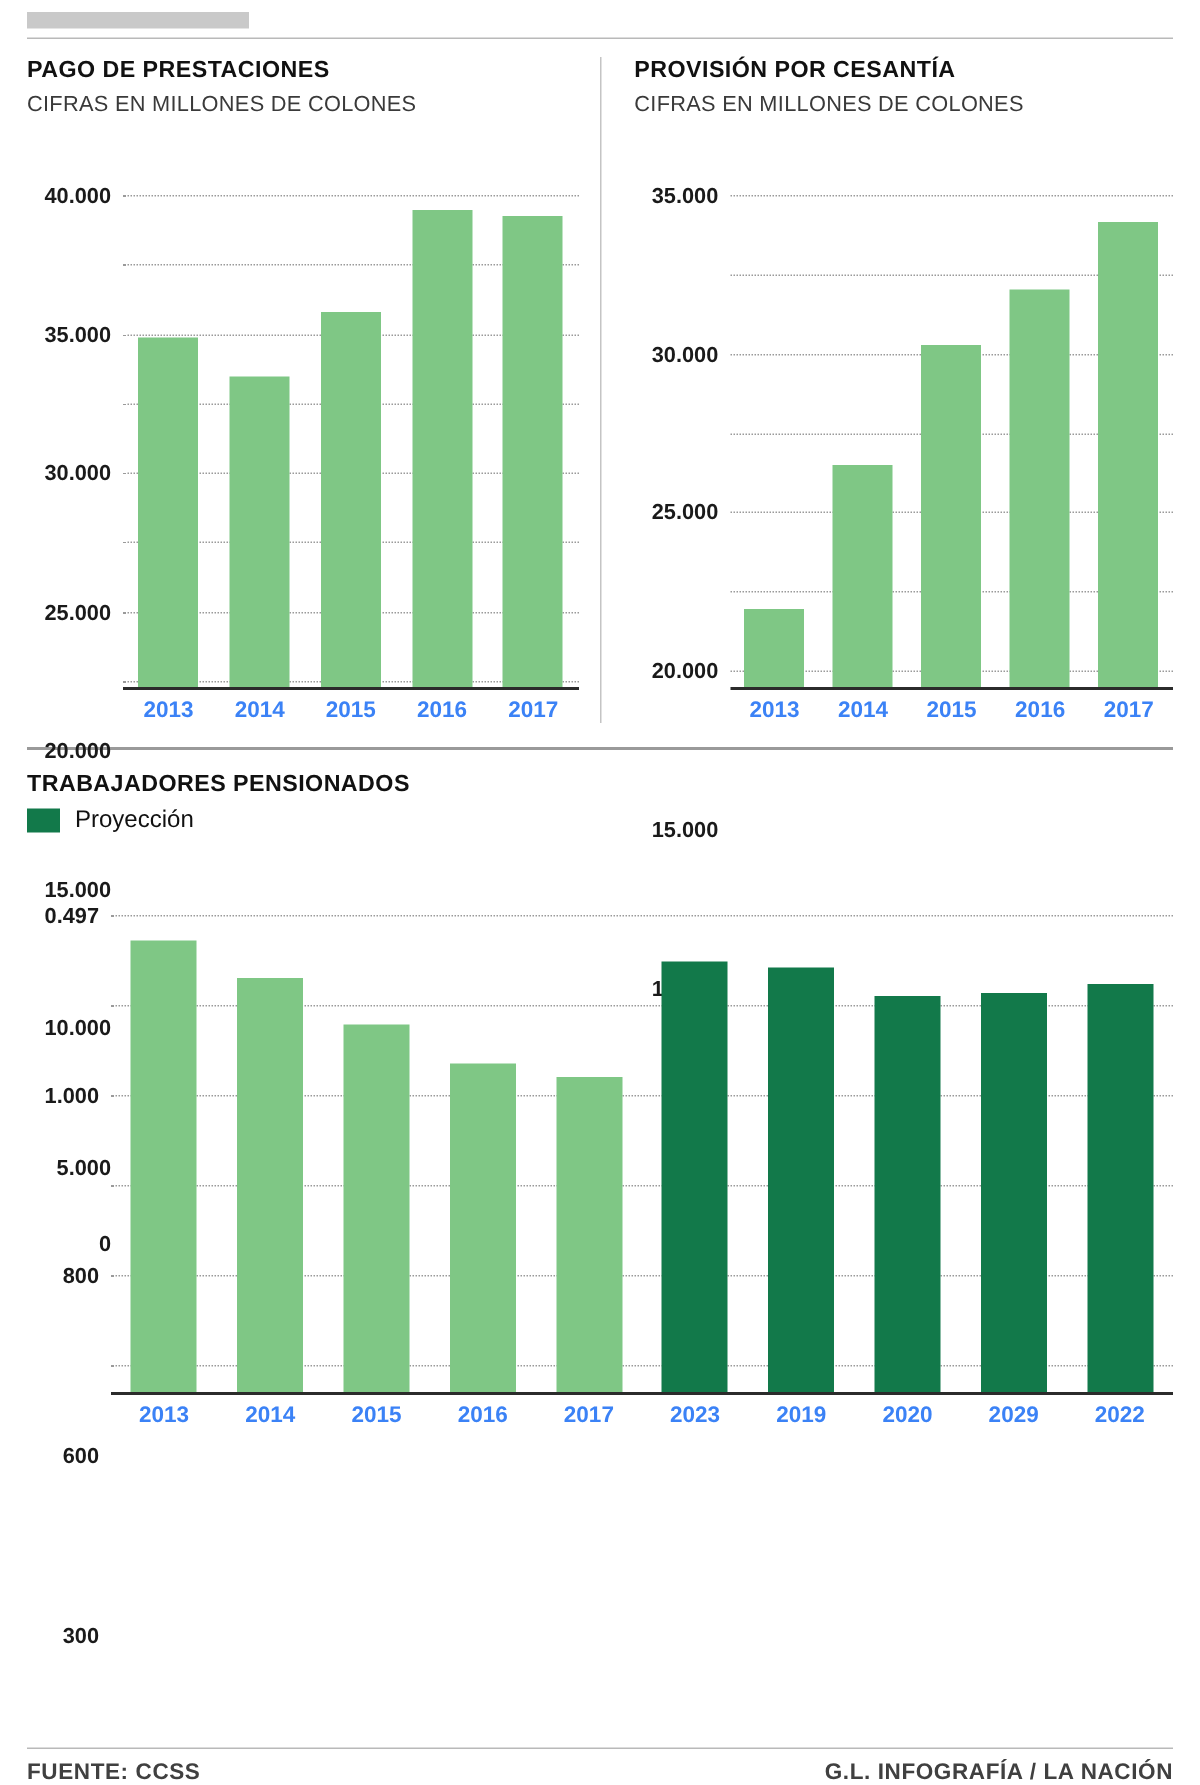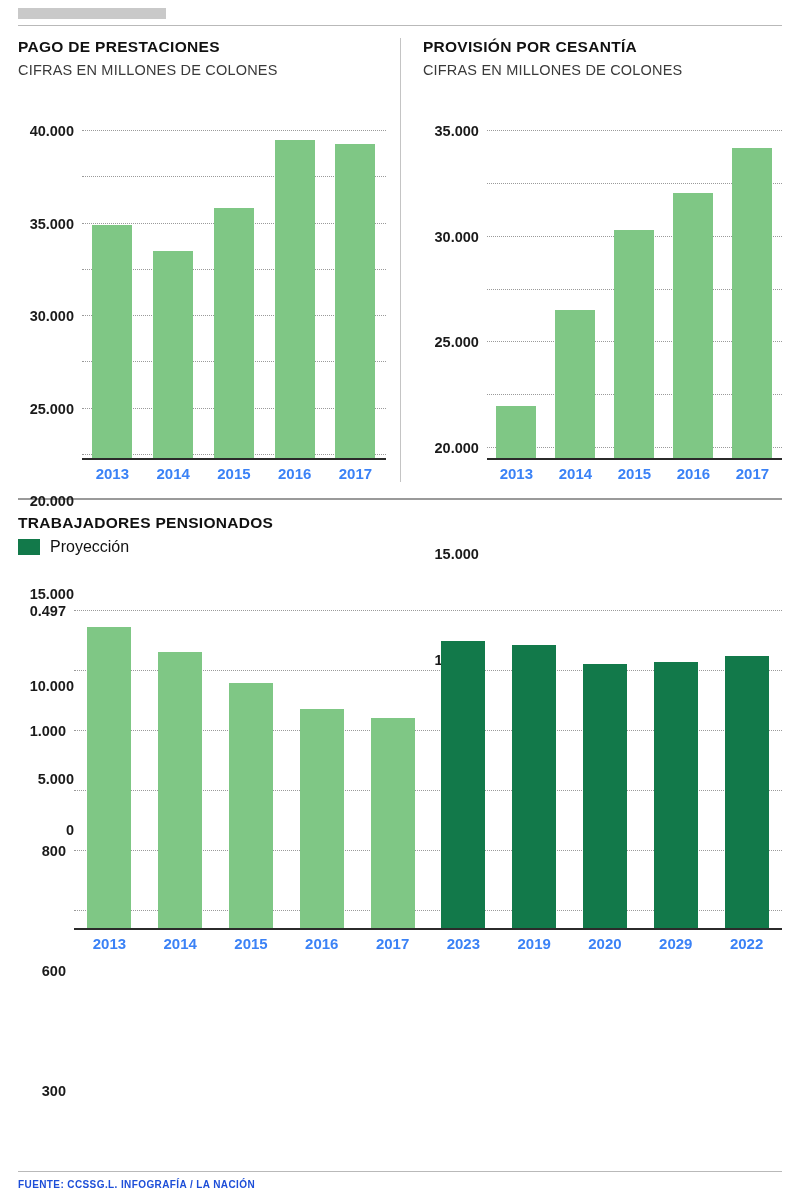--- a/index.html
+++ b/index.html
@@ -149,25 +149,26 @@
   }
 
   
   .footer {
     position: absolute;
     left: 18px; right: 18px;
     bottom: 8px;
   }
   .footer-inner {
     display: flex;
+    justify-content: space-between;
     padding-top: 7px;
-    font-size: 10px;
+    font-size: 15px;
     font-weight: bold;
     letter-spacing: 0.4px;
-    color: #1d4ed8;
+    color: #404040;
   }
 </style>
 </head>
 <body>
 
 <div class="page">
 
   <div class="topbar"></div>
 
 

